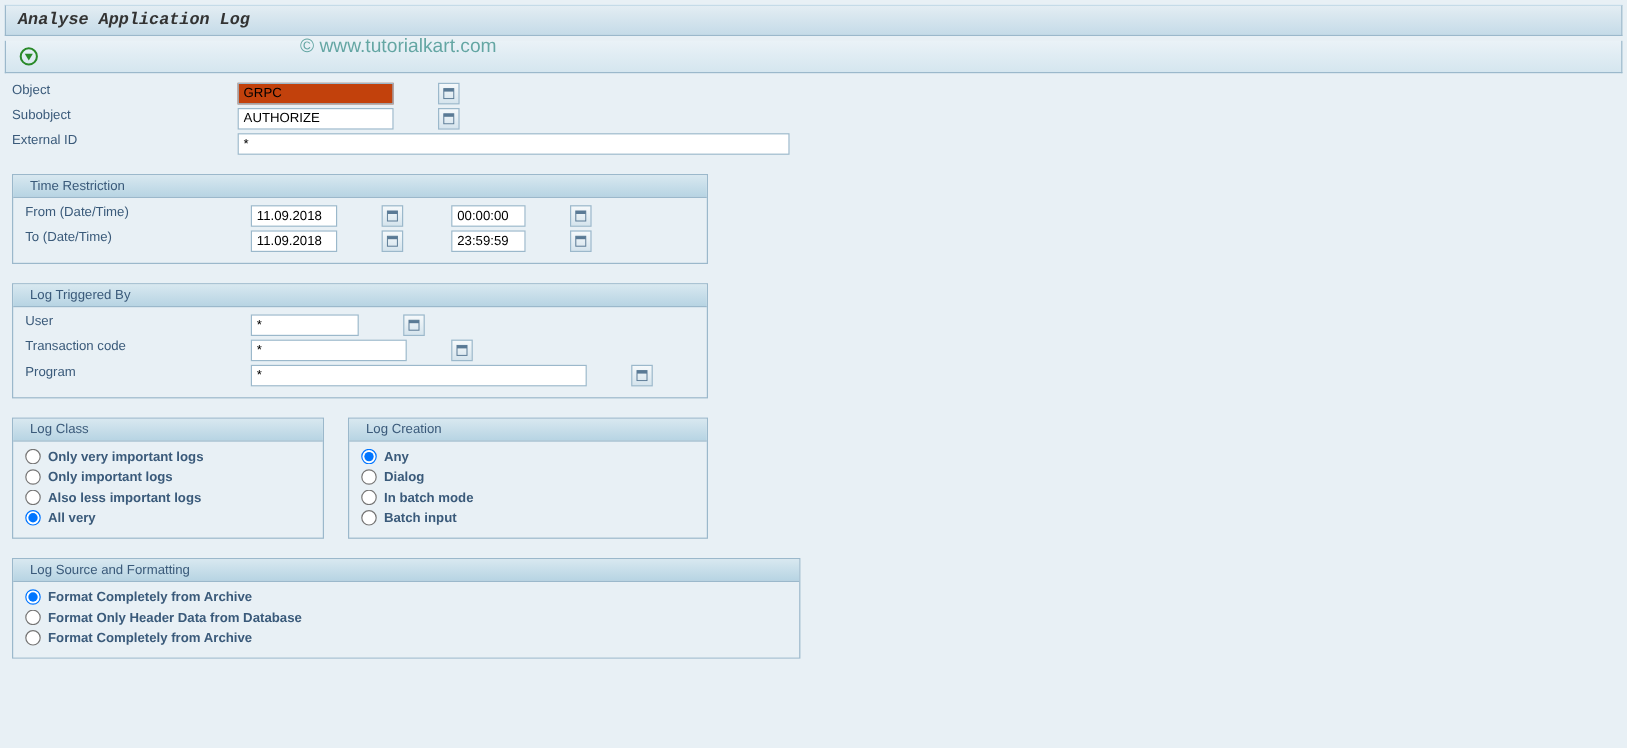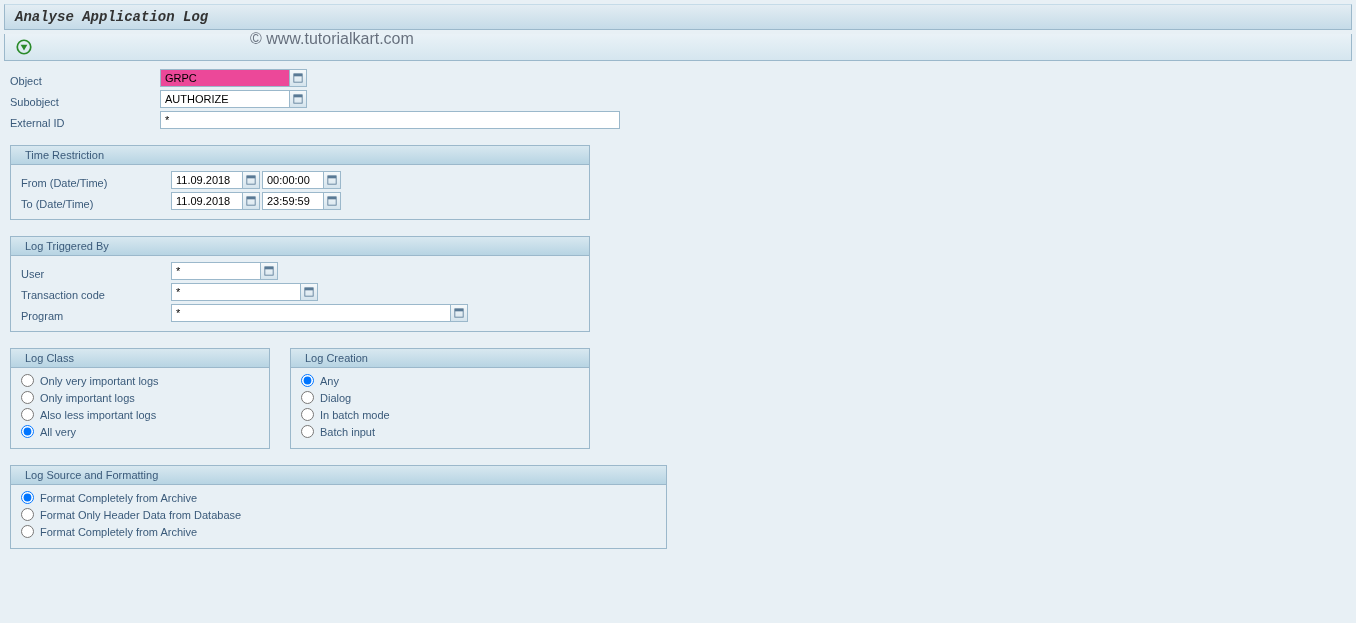--- a/index.html
+++ b/index.html
@@ -37,45 +37,46 @@
       justify-content: center;
       width: 18px;
       height: 18px;
       cursor: pointer;
     }
     .watermark {
       position: absolute;
       top: 30px;
       left: 250px;
       font-size: 16px;
-      color: #0f172a;
+      color: #0f766e;
       opacity: 0.6;
       pointer-events: none;
     }
     .content {
       padding: 0 10px;
     }
     .row {
       display: flex;
-      align-items: flex-end;
+      align-items: flex-start;
       margin-bottom: 3px;
+      gap: 38px;
     }
     .label {
       width: 150px;
       color: #3a5a7a;
     }
     input[type="text"] {
       border: 1px solid #9bb8cb;
       background: #fff;
       font-size: 11px;
       padding: 2px 4px;
       height: 18px;
       font-family: Arial, sans-serif;
     }
-    input.highlighted { background: #ec4899; }
+    input.highlighted { background: #c2410c; }
     .f4-btn {
       display: inline-flex;
       align-items: center;
       justify-content: center;
       width: 18px;
       height: 18px;
       border: 1px solid #9bb8cb;
       background: linear-gradient(to bottom, #f5f9fb, #d5e4ed);
       margin-left: -1px;
       cursor: pointer;
@@ -104,21 +105,21 @@
     .side-by-side .group-box { margin-top: 0; }
     .radio-row {
       display: flex;
       align-items: center;
       margin-bottom: 4px;
       cursor: pointer;
     }
     input[type="radio"] {
       margin: 0 6px 0 0;
     }
-    .radio-label { color: #3a5a7a; }
+    .radio-label { color: #3a5a7a; font-weight: bold; }
     .w-130 { width: 130px; }
     .w-90 { width: 90px; }
     .w-460 { width: 460px; }
     .w-72 { width: 72px; }
     .w-62 { width: 62px; }
     .w-280 { width: 280px; }
     .group-time { width: 580px; }
     .group-trigger { width: 580px; }
     .group-class { width: 260px; }
     .group-creation { width: 300px; }

